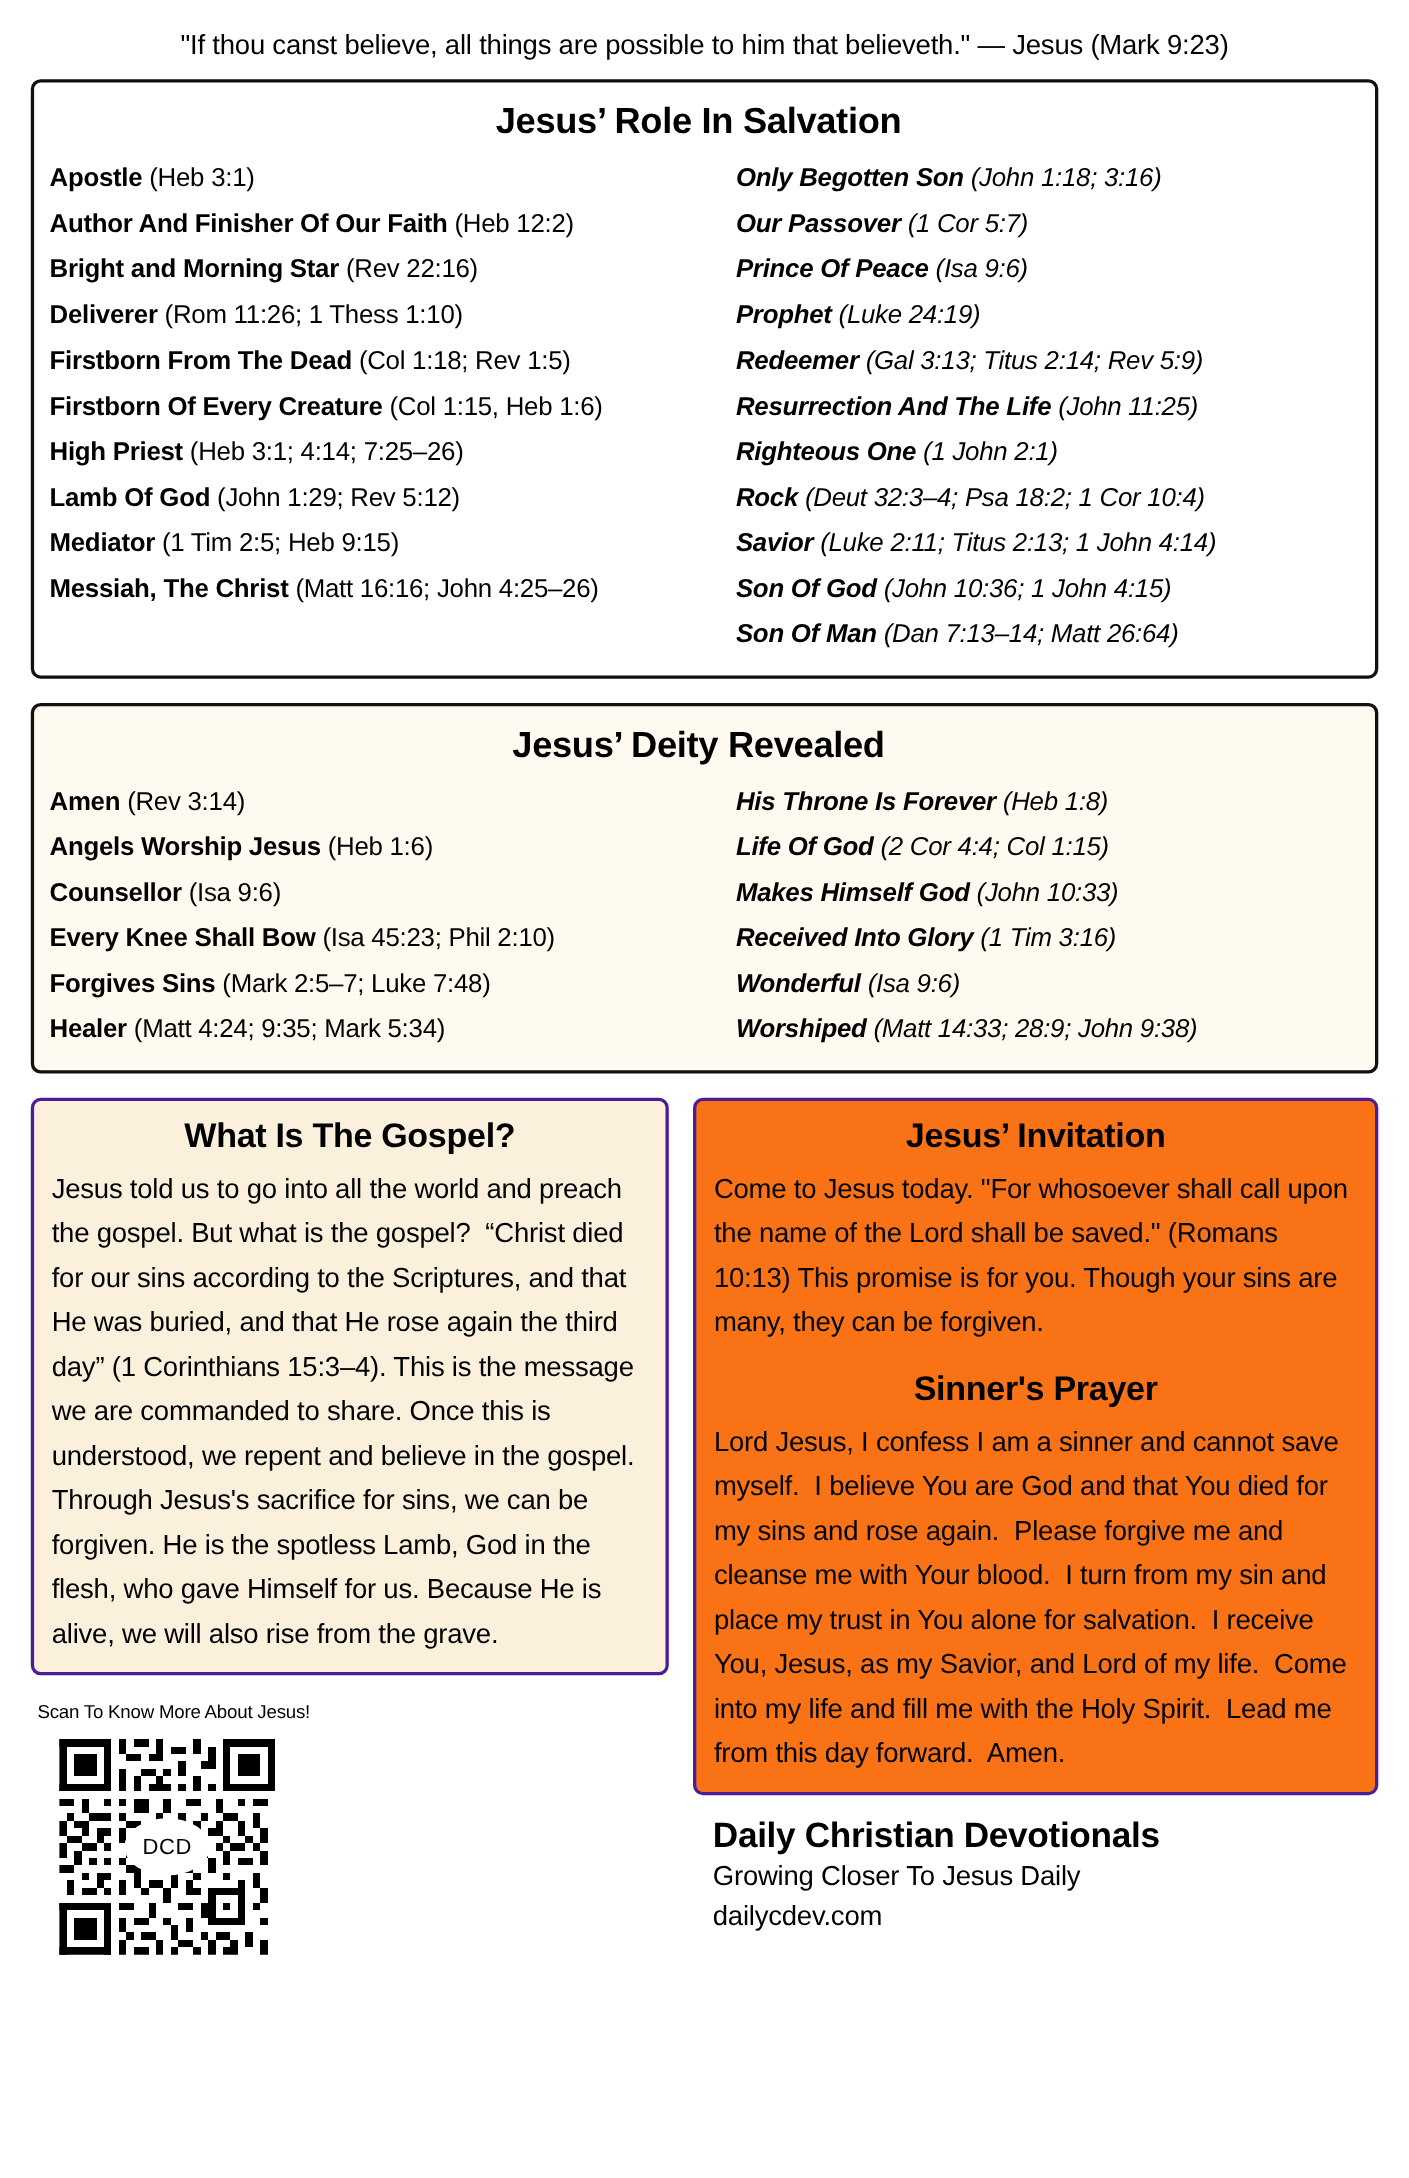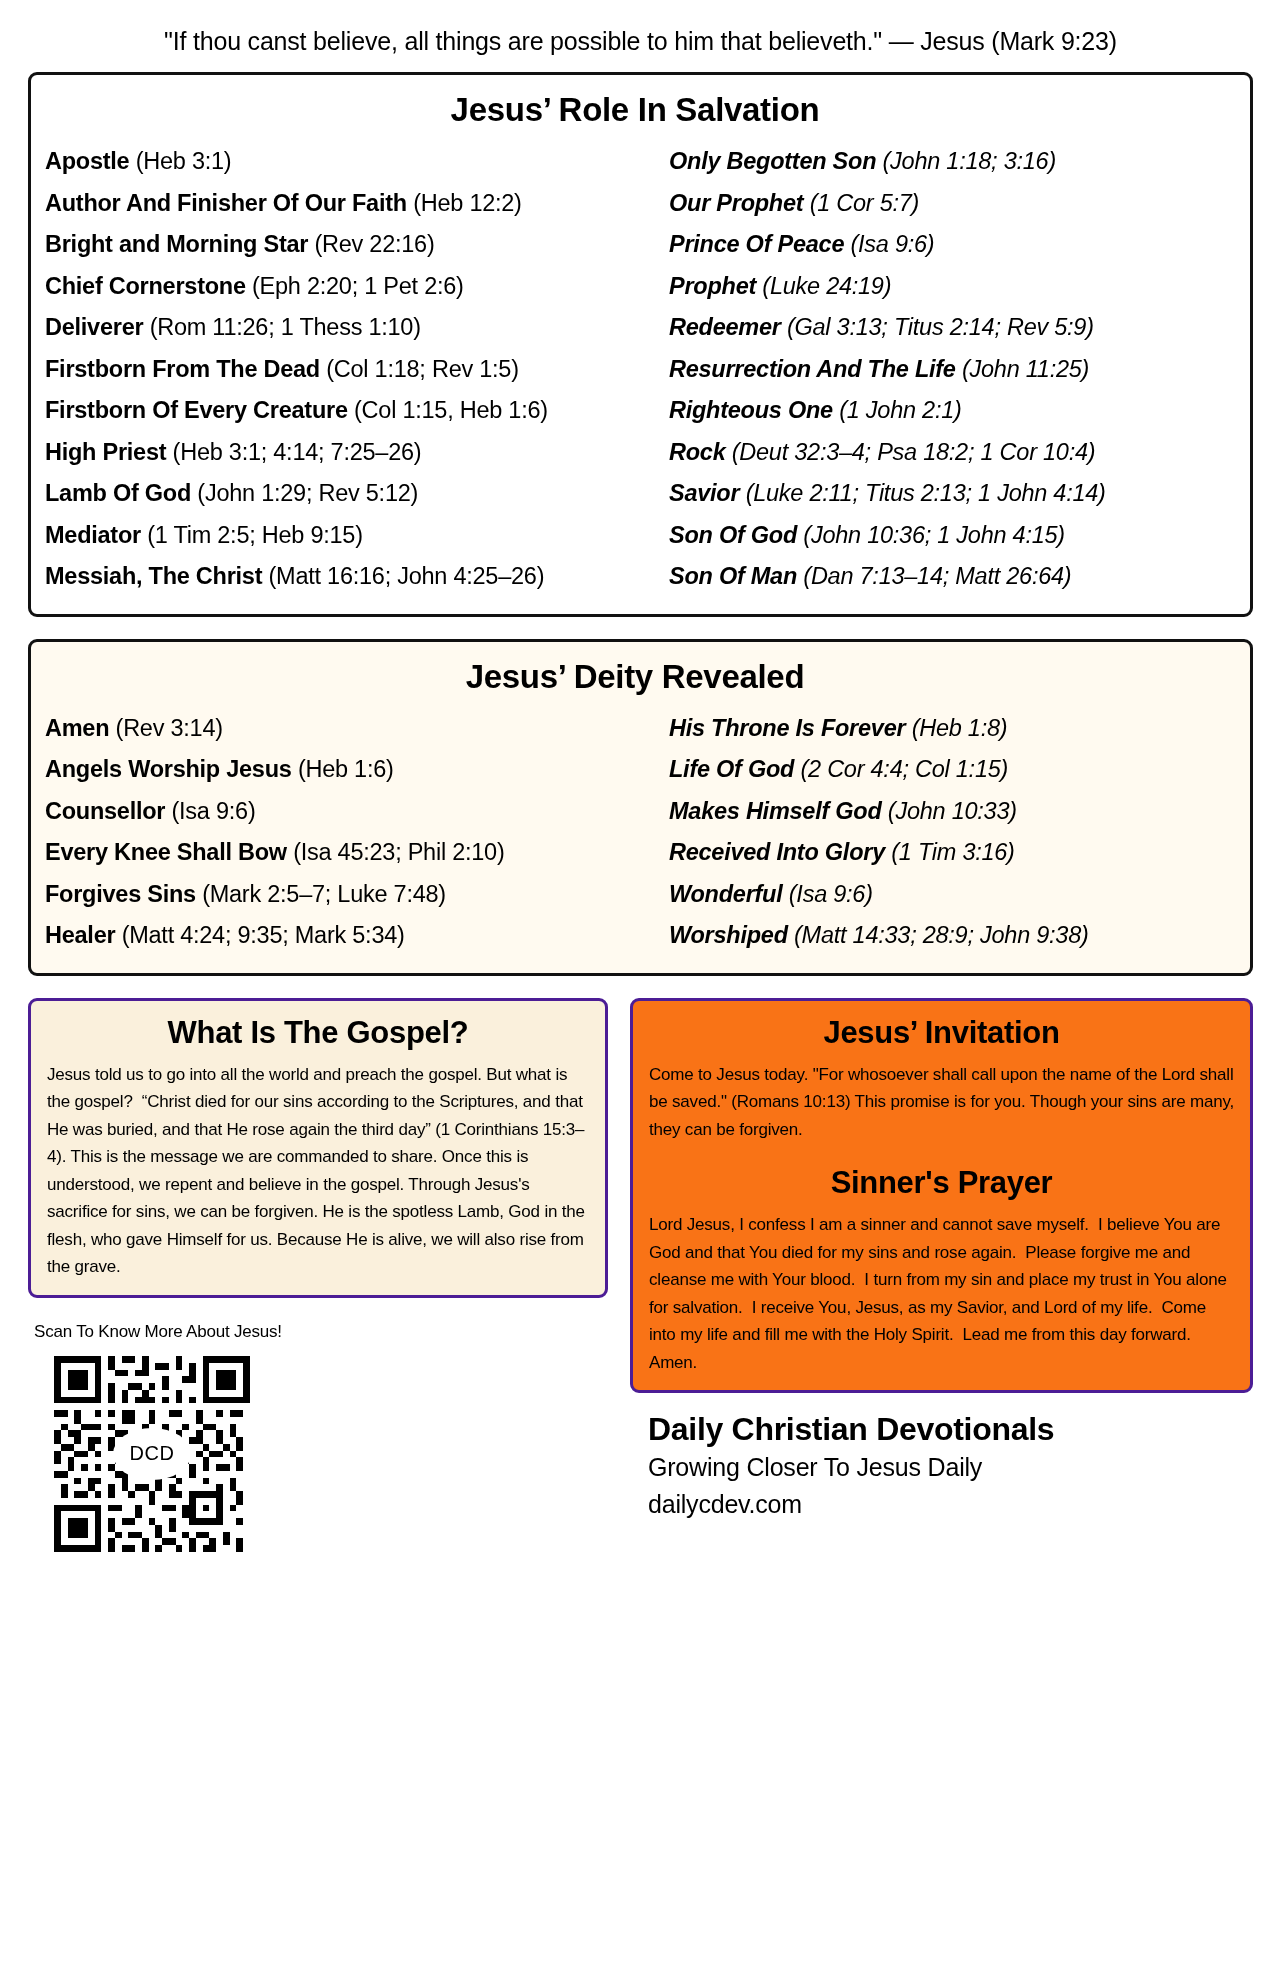--- a/index.html
+++ b/index.html
@@ -93,21 +93,21 @@
   .prose-title {
     text-align: center;
     font-size: 31px;
     font-weight: bold;
     margin: 4px 0 10px 0;
     letter-spacing: -0.3px;
   }
   .prose-title.sub { margin-top: 22px; }
 
   .prose-body {
-    font-size: 17px;
+    font-size: 25px;
     line-height: 1.62;
     text-align: left;
     letter-spacing: -0.2px;
     white-space: pre-wrap;
   }
 
   
   .scan-label {
     font-size: 17px;
     margin: 24px 0 14px 6px;
@@ -165,32 +165,31 @@
 
   <div class="quote">"If thou canst believe, all things are possible to him that believeth." — Jesus (Mark 9:23)</div>
 
   <section class="panel">
     <h2 class="panel-title">Jesus’ Role In Salvation</h2>
     <div class="cols">
       <div class="col col-left">
         <div class="entry"><span class="nm">Apostle</span> <span class="ref">(Heb 3:1)</span></div>
         <div class="entry"><span class="nm">Author And Finisher Of Our Faith</span> <span class="ref">(Heb 12:2)</span></div>
         <div class="entry"><span class="nm">Bright and Morning Star</span> <span class="ref">(Rev 22:16)</span></div>
-        <div class="entry"><span class="nm">Chief Cornerstone</span> <span class="ref">(Eph 2:20; 1 Pet 2:6)</span></div>
         <div class="entry"><span class="nm">Deliverer</span> <span class="ref">(Rom 11:26; 1 Thess 1:10)</span></div>
         <div class="entry"><span class="nm">Firstborn From The Dead</span> <span class="ref">(Col 1:18; Rev 1:5)</span></div>
         <div class="entry"><span class="nm">Firstborn Of Every Creature</span> <span class="ref">(Col 1:15, Heb 1:6)</span></div>
         <div class="entry"><span class="nm">High Priest</span> <span class="ref">(Heb 3:1; 4:14; 7:25–26)</span></div>
         <div class="entry"><span class="nm">Lamb Of God</span> <span class="ref">(John 1:29; Rev 5:12)</span></div>
         <div class="entry"><span class="nm">Mediator</span> <span class="ref">(1 Tim 2:5; Heb 9:15)</span></div>
         <div class="entry"><span class="nm">Messiah, The Christ</span> <span class="ref">(Matt 16:16; John 4:25–26)</span></div>
       </div>
       <div class="col col-right">
         <div class="entry"><span class="nm">Only Begotten Son</span> <span class="ref">(John 1:18; 3:16)</span></div>
-        <div class="entry"><span class="nm">Our Prophet</span> <span class="ref">(1 Cor 5:7)</span></div>
+        <div class="entry"><span class="nm">Our Passover</span> <span class="ref">(1 Cor 5:7)</span></div>
         <div class="entry"><span class="nm">Prince Of Peace</span> <span class="ref">(Isa 9:6)</span></div>
         <div class="entry"><span class="nm">Prophet</span> <span class="ref">(Luke 24:19)</span></div>
         <div class="entry"><span class="nm">Redeemer</span> <span class="ref">(Gal 3:13; Titus 2:14; Rev 5:9)</span></div>
         <div class="entry"><span class="nm">Resurrection And The Life</span> <span class="ref">(John 11:25)</span></div>
         <div class="entry"><span class="nm">Righteous One</span> <span class="ref">(1 John 2:1)</span></div>
         <div class="entry"><span class="nm">Rock</span> <span class="ref">(Deut 32:3–4; Psa 18:2; 1 Cor 10:4)</span></div>
         <div class="entry"><span class="nm">Savior</span> <span class="ref">(Luke 2:11; Titus 2:13; 1 John 4:14)</span></div>
         <div class="entry"><span class="nm">Son Of God</span> <span class="ref">(John 10:36; 1 John 4:15)</span></div>
         <div class="entry"><span class="nm">Son Of Man</span> <span class="ref">(Dan 7:13–14; Matt 26:64)</span></div>
       </div>

